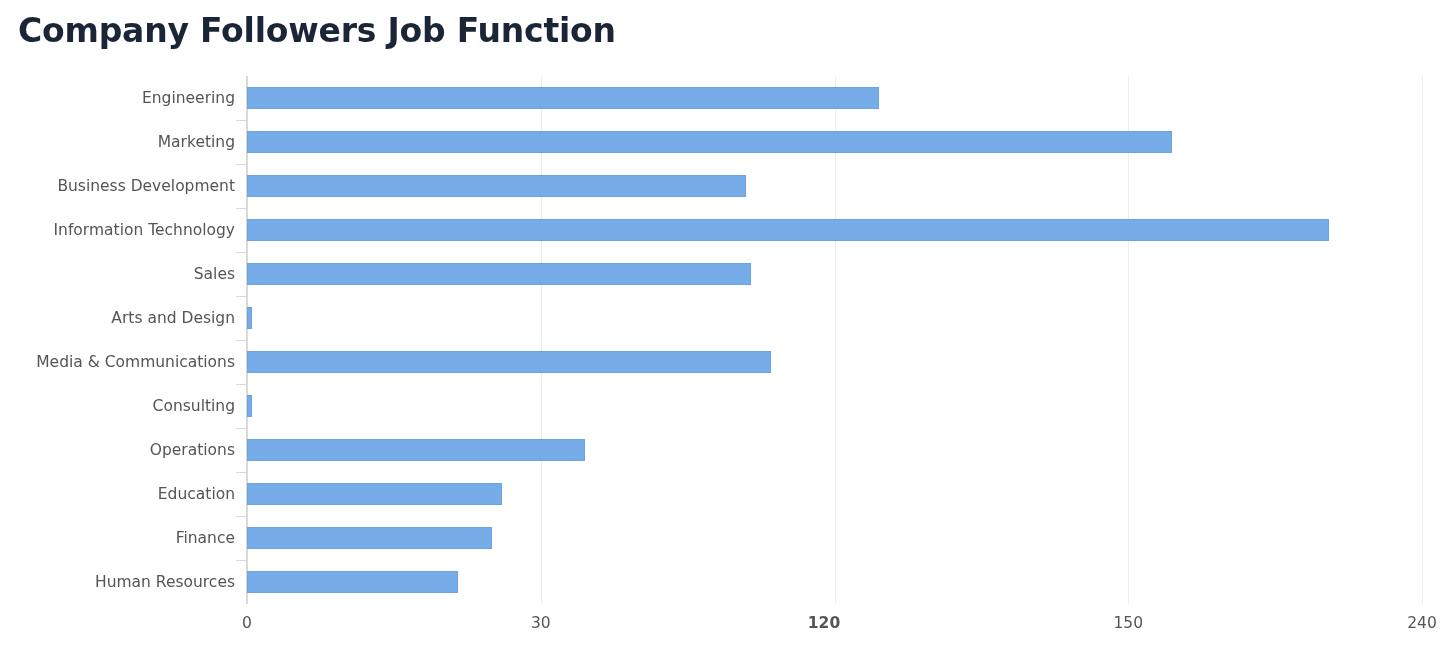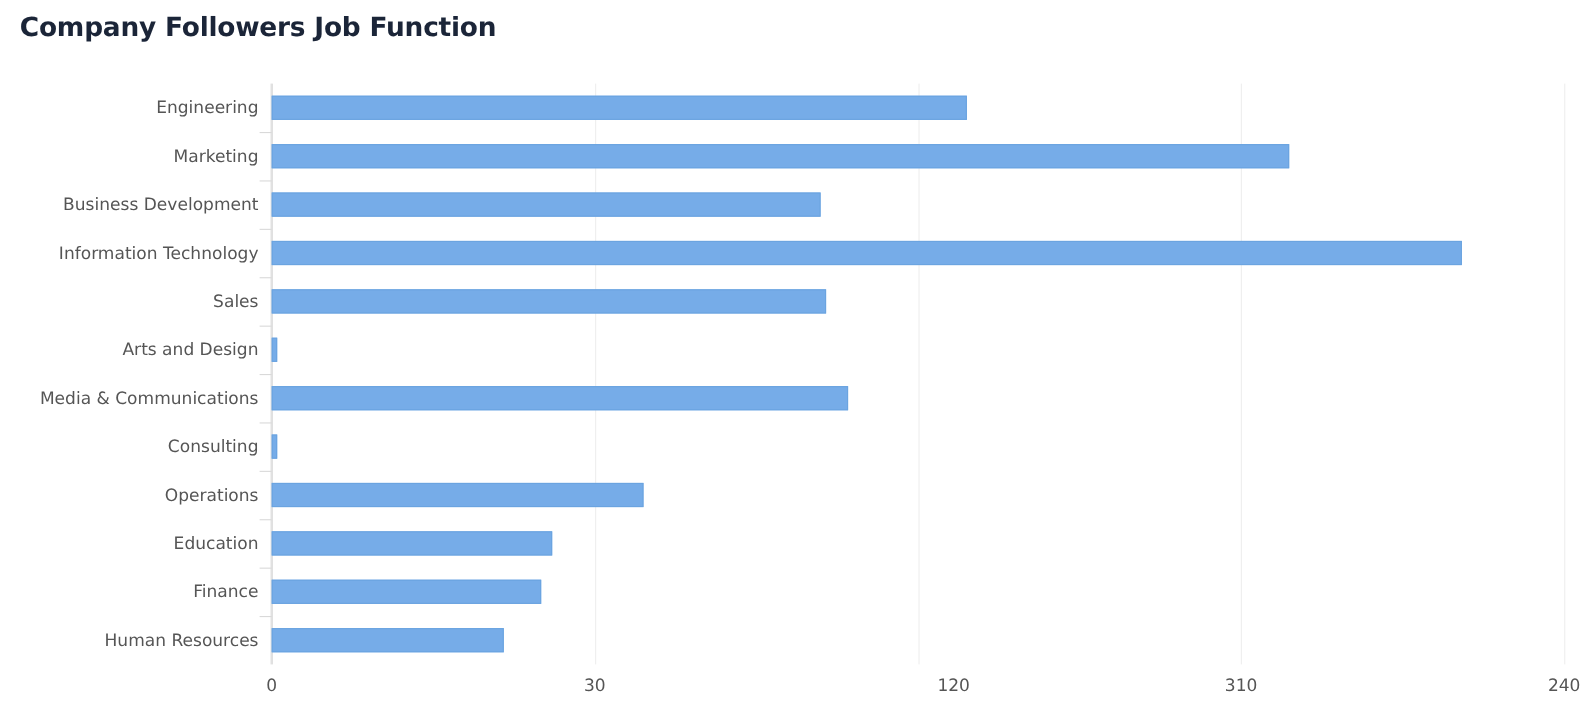--- a/index.html
+++ b/index.html
@@ -19,21 +19,21 @@
     width: 1451px;
     height: 659px;
   }
 
   
   #chart-title {
     position: absolute;
     left: 18px;
     top: 11px;
     font-family: "DejaVu Sans", sans-serif;
-    font-size: 24px;
+    font-size: 33px;
     font-weight: bold;
     color: #1b2538;
     letter-spacing: -0.2px;
     white-space: nowrap;
   }
 
   
   
   #plot-area {
     position: absolute;
@@ -191,18 +191,18 @@
       <div class="ytick" style="top: 340px;"></div>
       <div class="ytick" style="top: 384px;"></div>
       <div class="ytick" style="top: 428px;"></div>
       <div class="ytick" style="top: 472px;"></div>
       <div class="ytick" style="top: 516px;"></div>
       <div class="ytick" style="top: 560px;"></div>
     </div>
   <div id="x-labels">
       <div class="xtick-label" style="left: 247px;">0</div>
       <div class="xtick-label" style="left: 540.75px;">30</div>
-      <div class="xtick-label" style="left: 867px;">120</div>
-      <div class="xtick-label" style="left: 1128.25px;">310</div>
+      <div class="xtick-label" style="left: 824px; font-weight: bold;">120</div>
+      <div class="xtick-label" style="left: 1128.25px;">150</div>
       <div class="xtick-label" style="left: 1422px;">240</div>
     </div>
 
 </div>
 
 </body></html>

